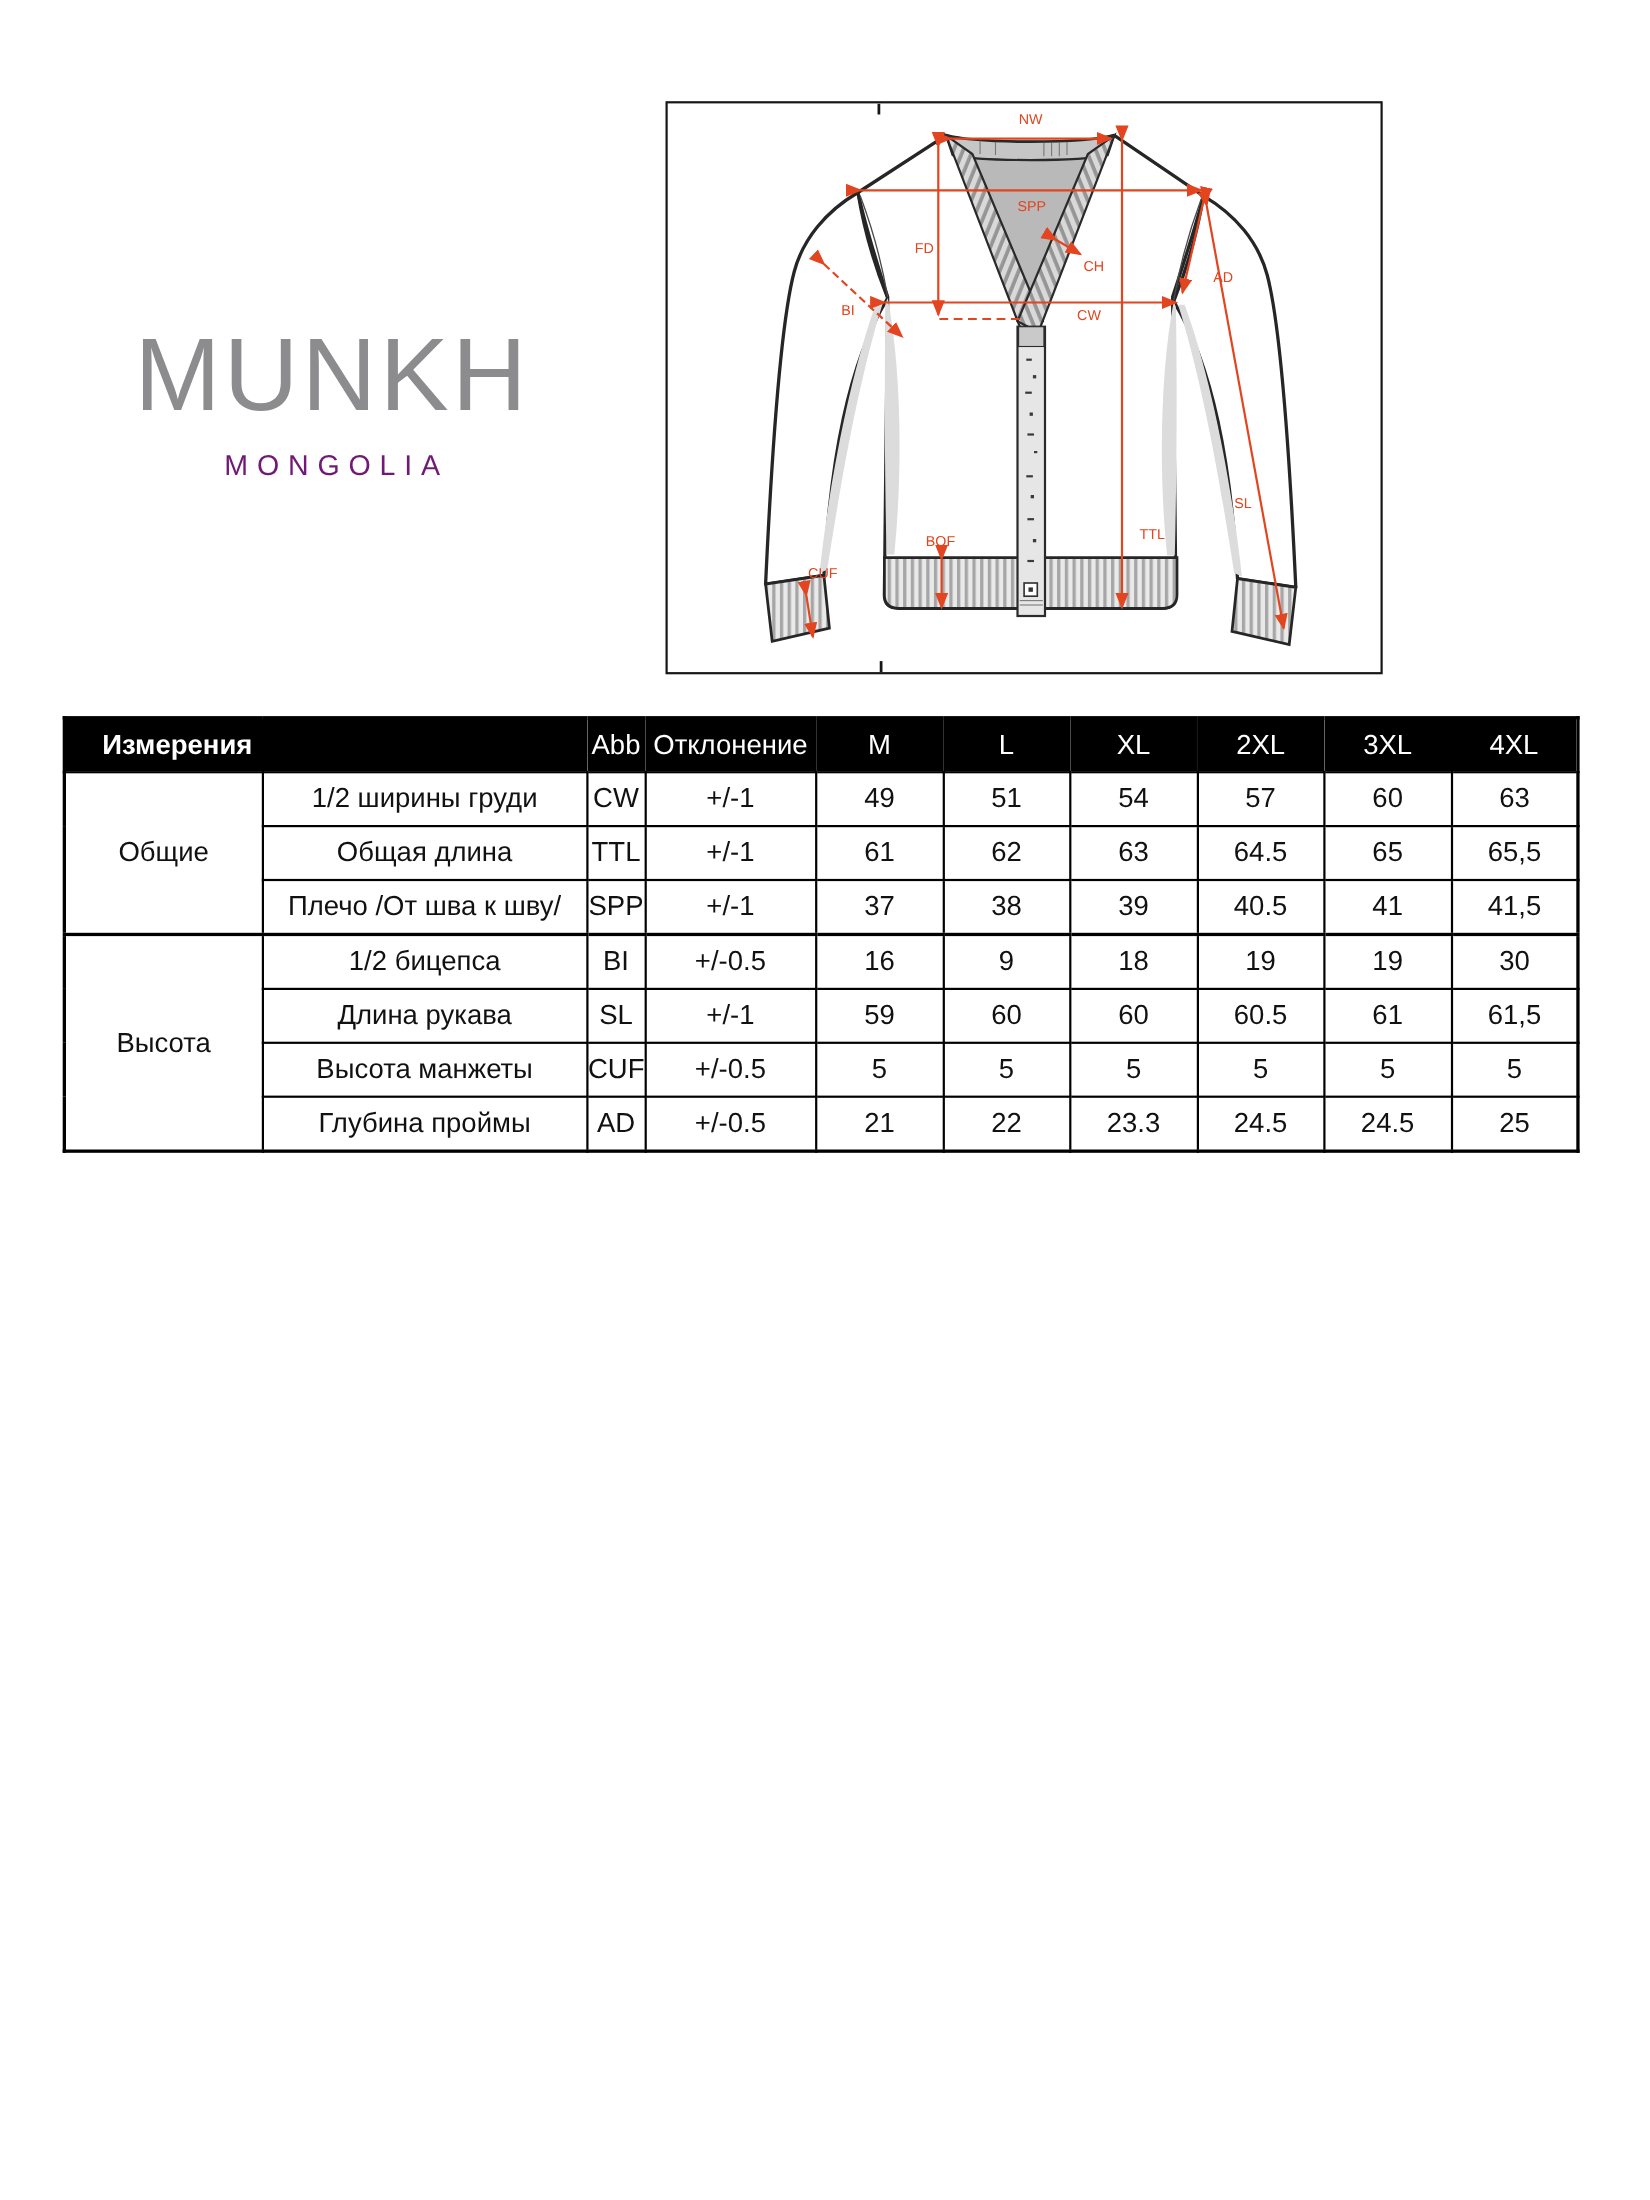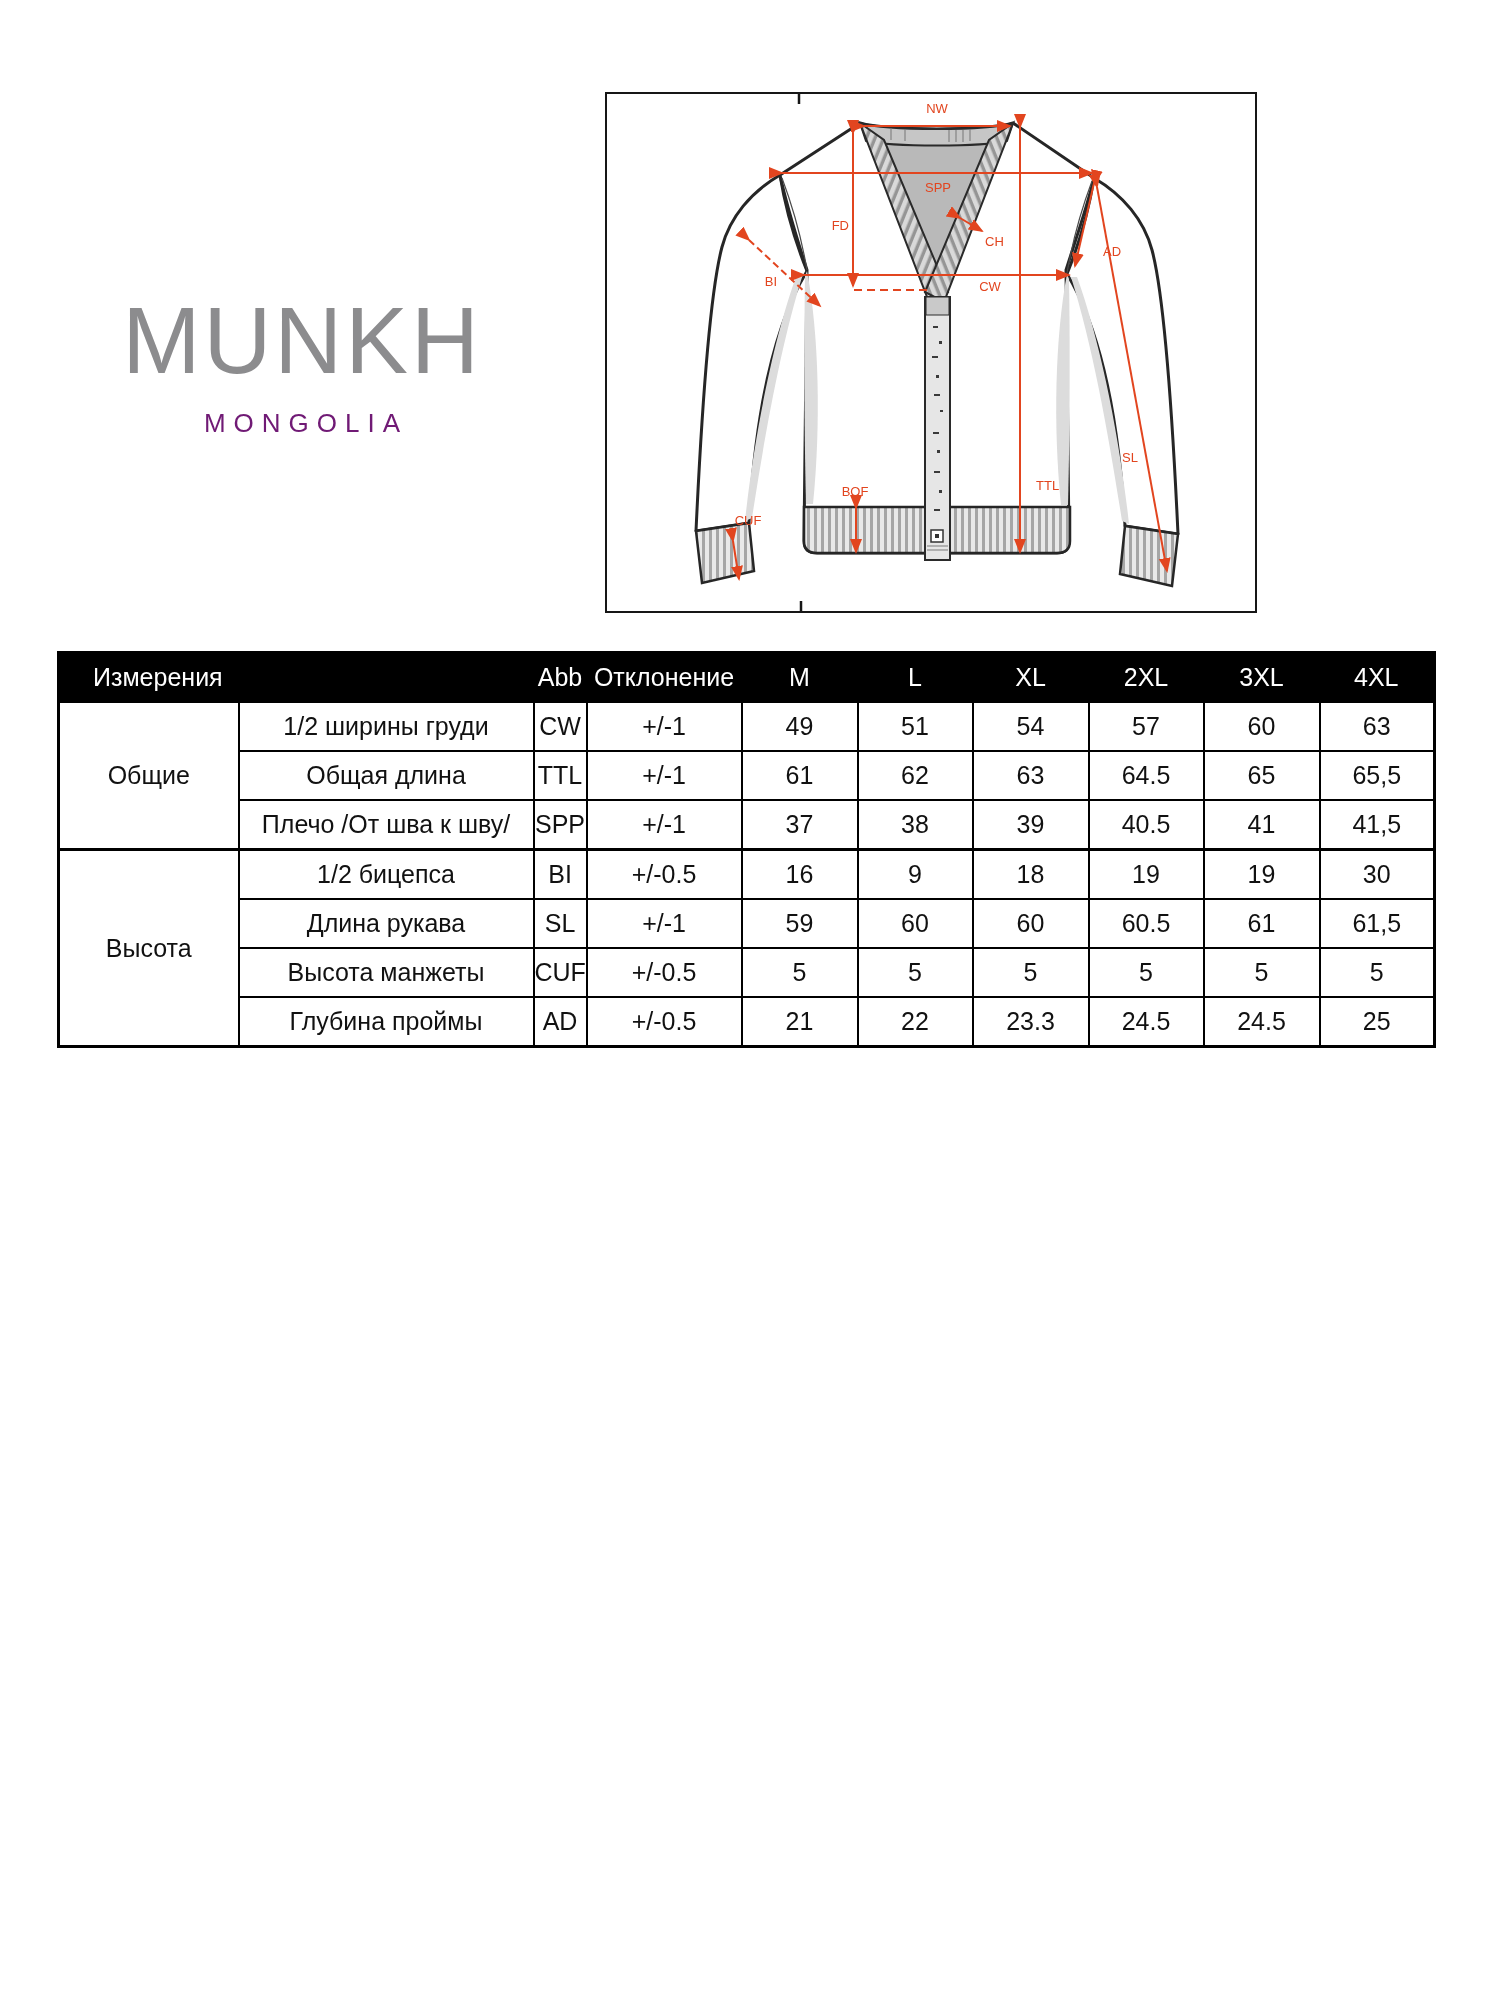--- a/index.html
+++ b/index.html
@@ -20,21 +20,21 @@
   .dlbl{font-family:"Liberation Sans",sans-serif;font-size:13px;fill:#e2451f;}
 
   
   .tblwrap{position:absolute;left:57px;top:651px;}
   table.sizes{border-collapse:collapse;table-layout:fixed;width:1376px;
               border:3px solid #000;}
   table.sizes td,table.sizes th{border:2px solid #000;height:47px;padding:0;
               font-size:25px;font-weight:400;text-align:center;vertical-align:middle;
               overflow:hidden;white-space:nowrap;}
   table.sizes thead th{background:#000;color:#fff;border:0;font-weight:400;}
-  table.sizes thead th.first{text-align:left;padding-left:33px;}
+  table.sizes thead th.first{text-align:left;padding-left:33px;font-weight:bold;}
   td.rowlabel{text-align:left;padding-left:9px;}
   tr.gb td{border-top:3px solid #000;}
 </style>
 </head>
 <body>
 
 <div class="page">
 
   <div class="logo">
     <span class="logo-main">MUNKH</span>

